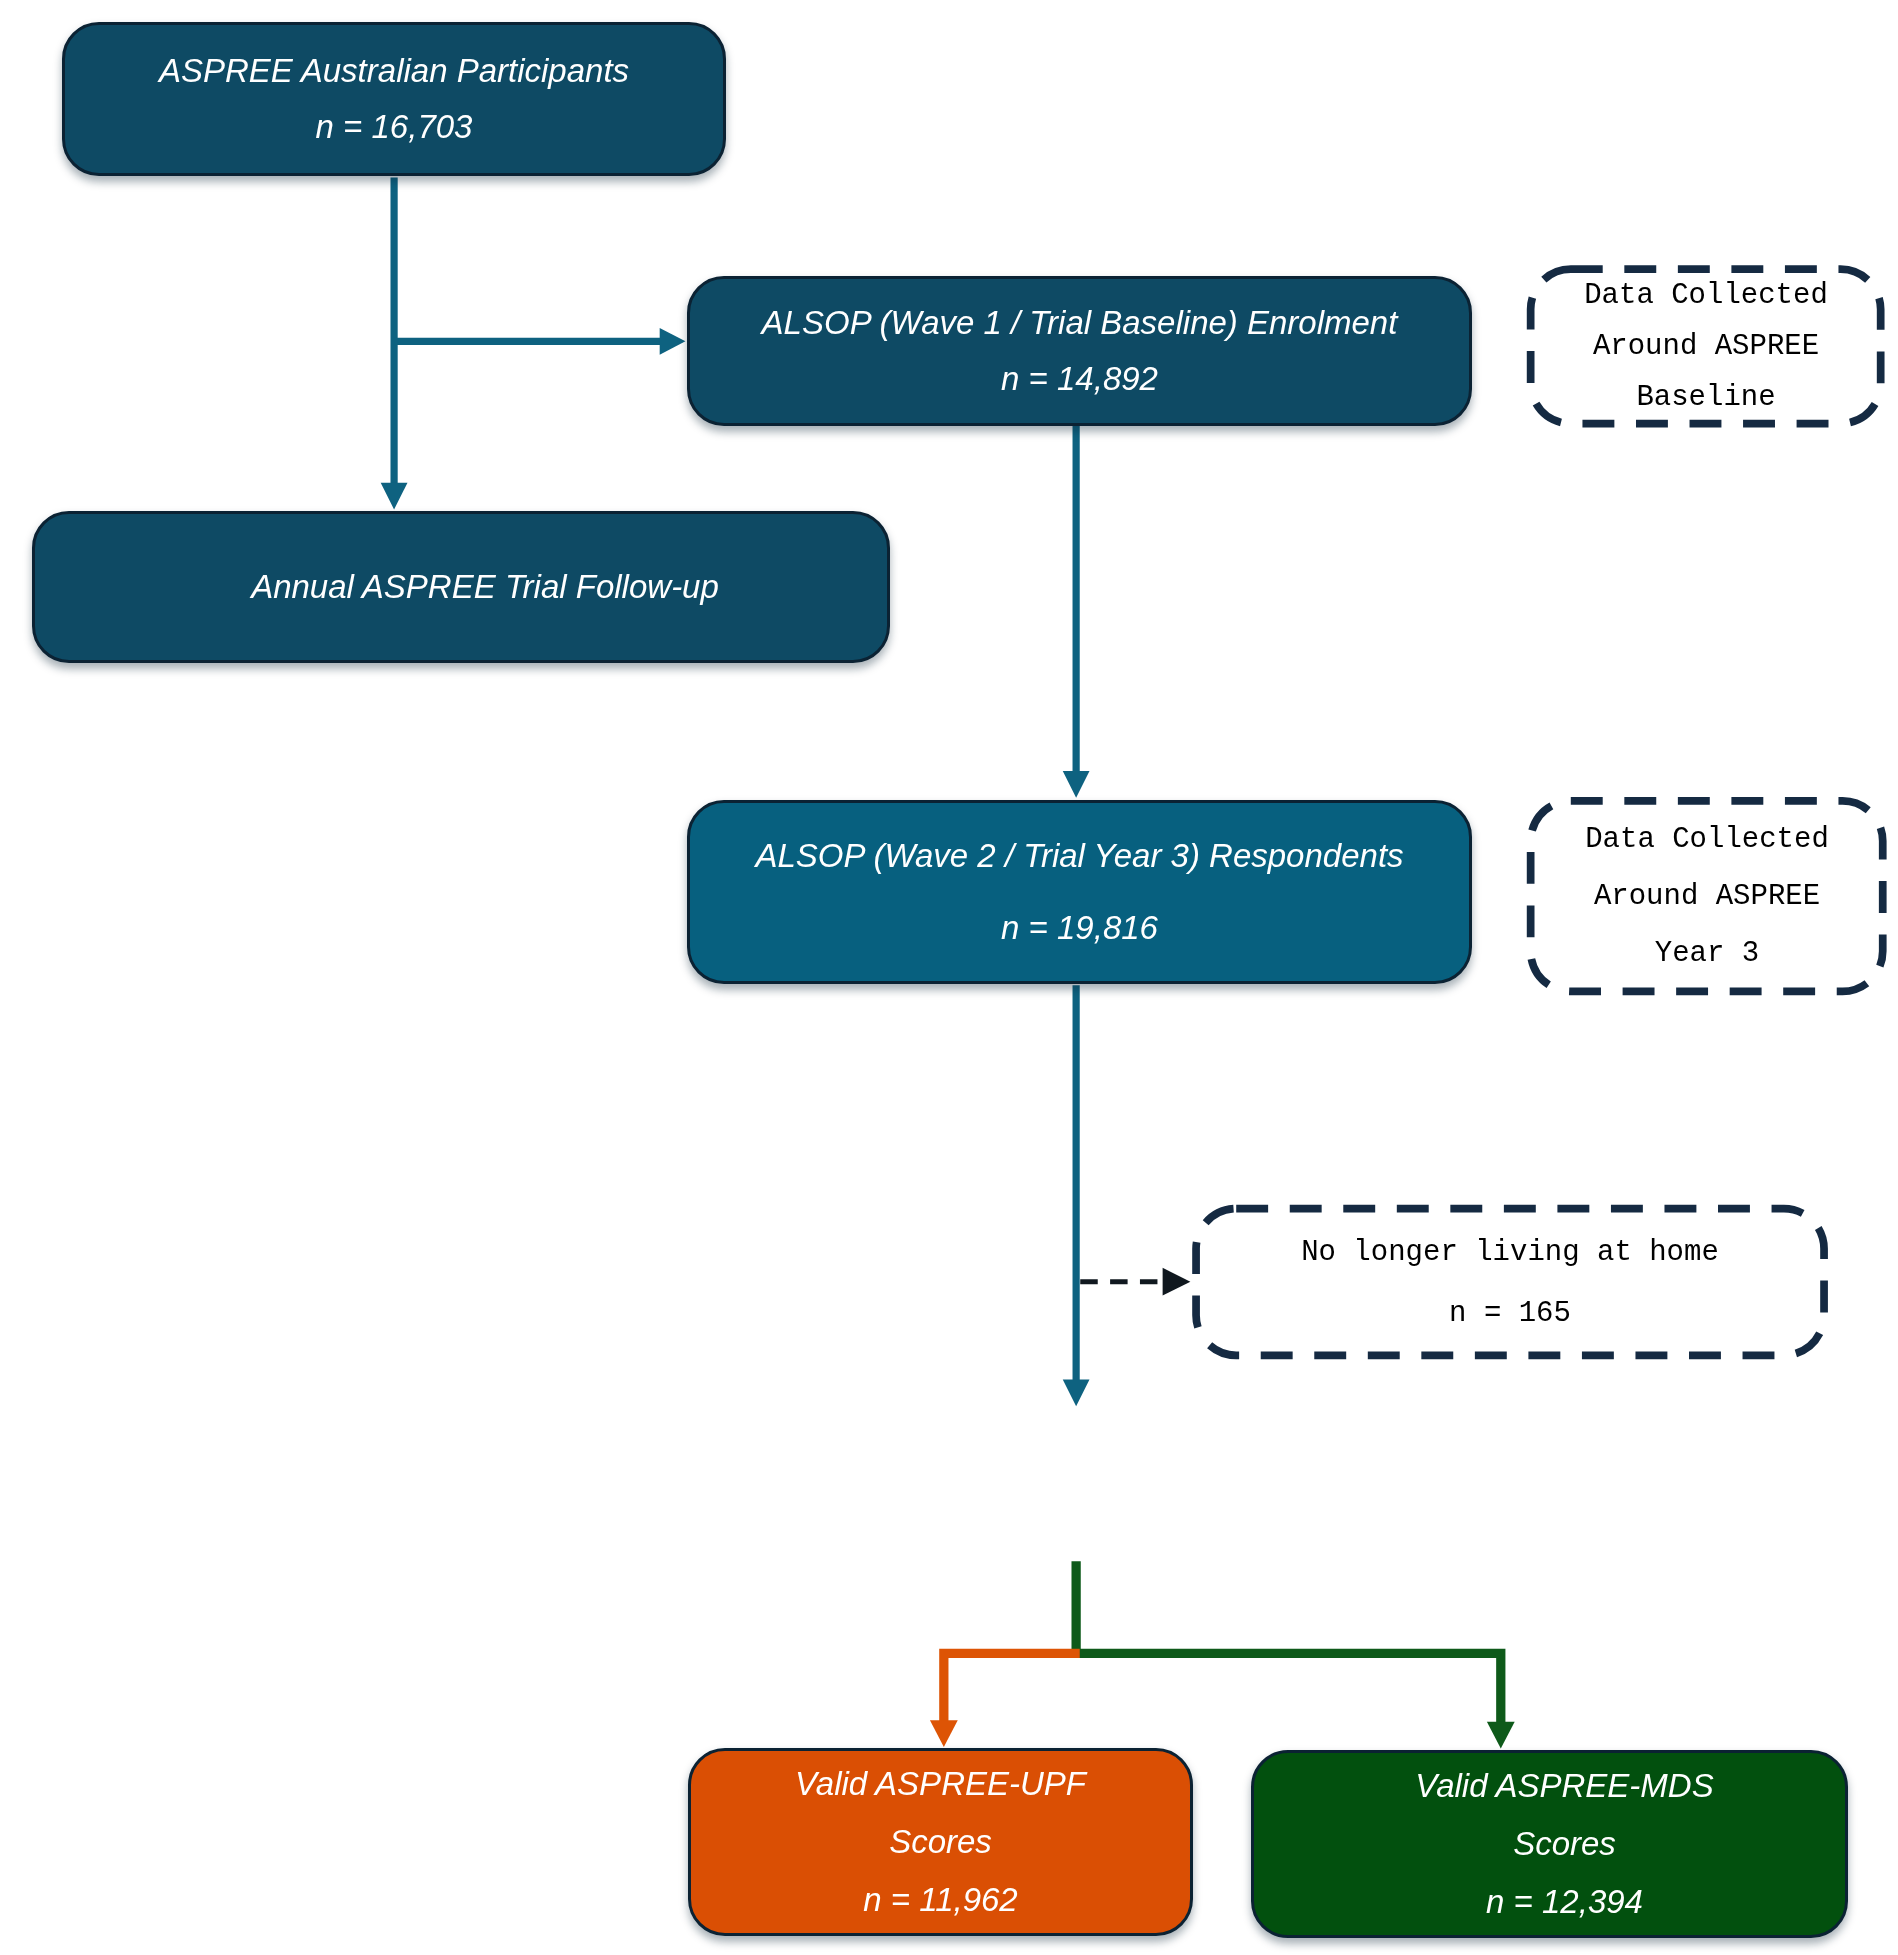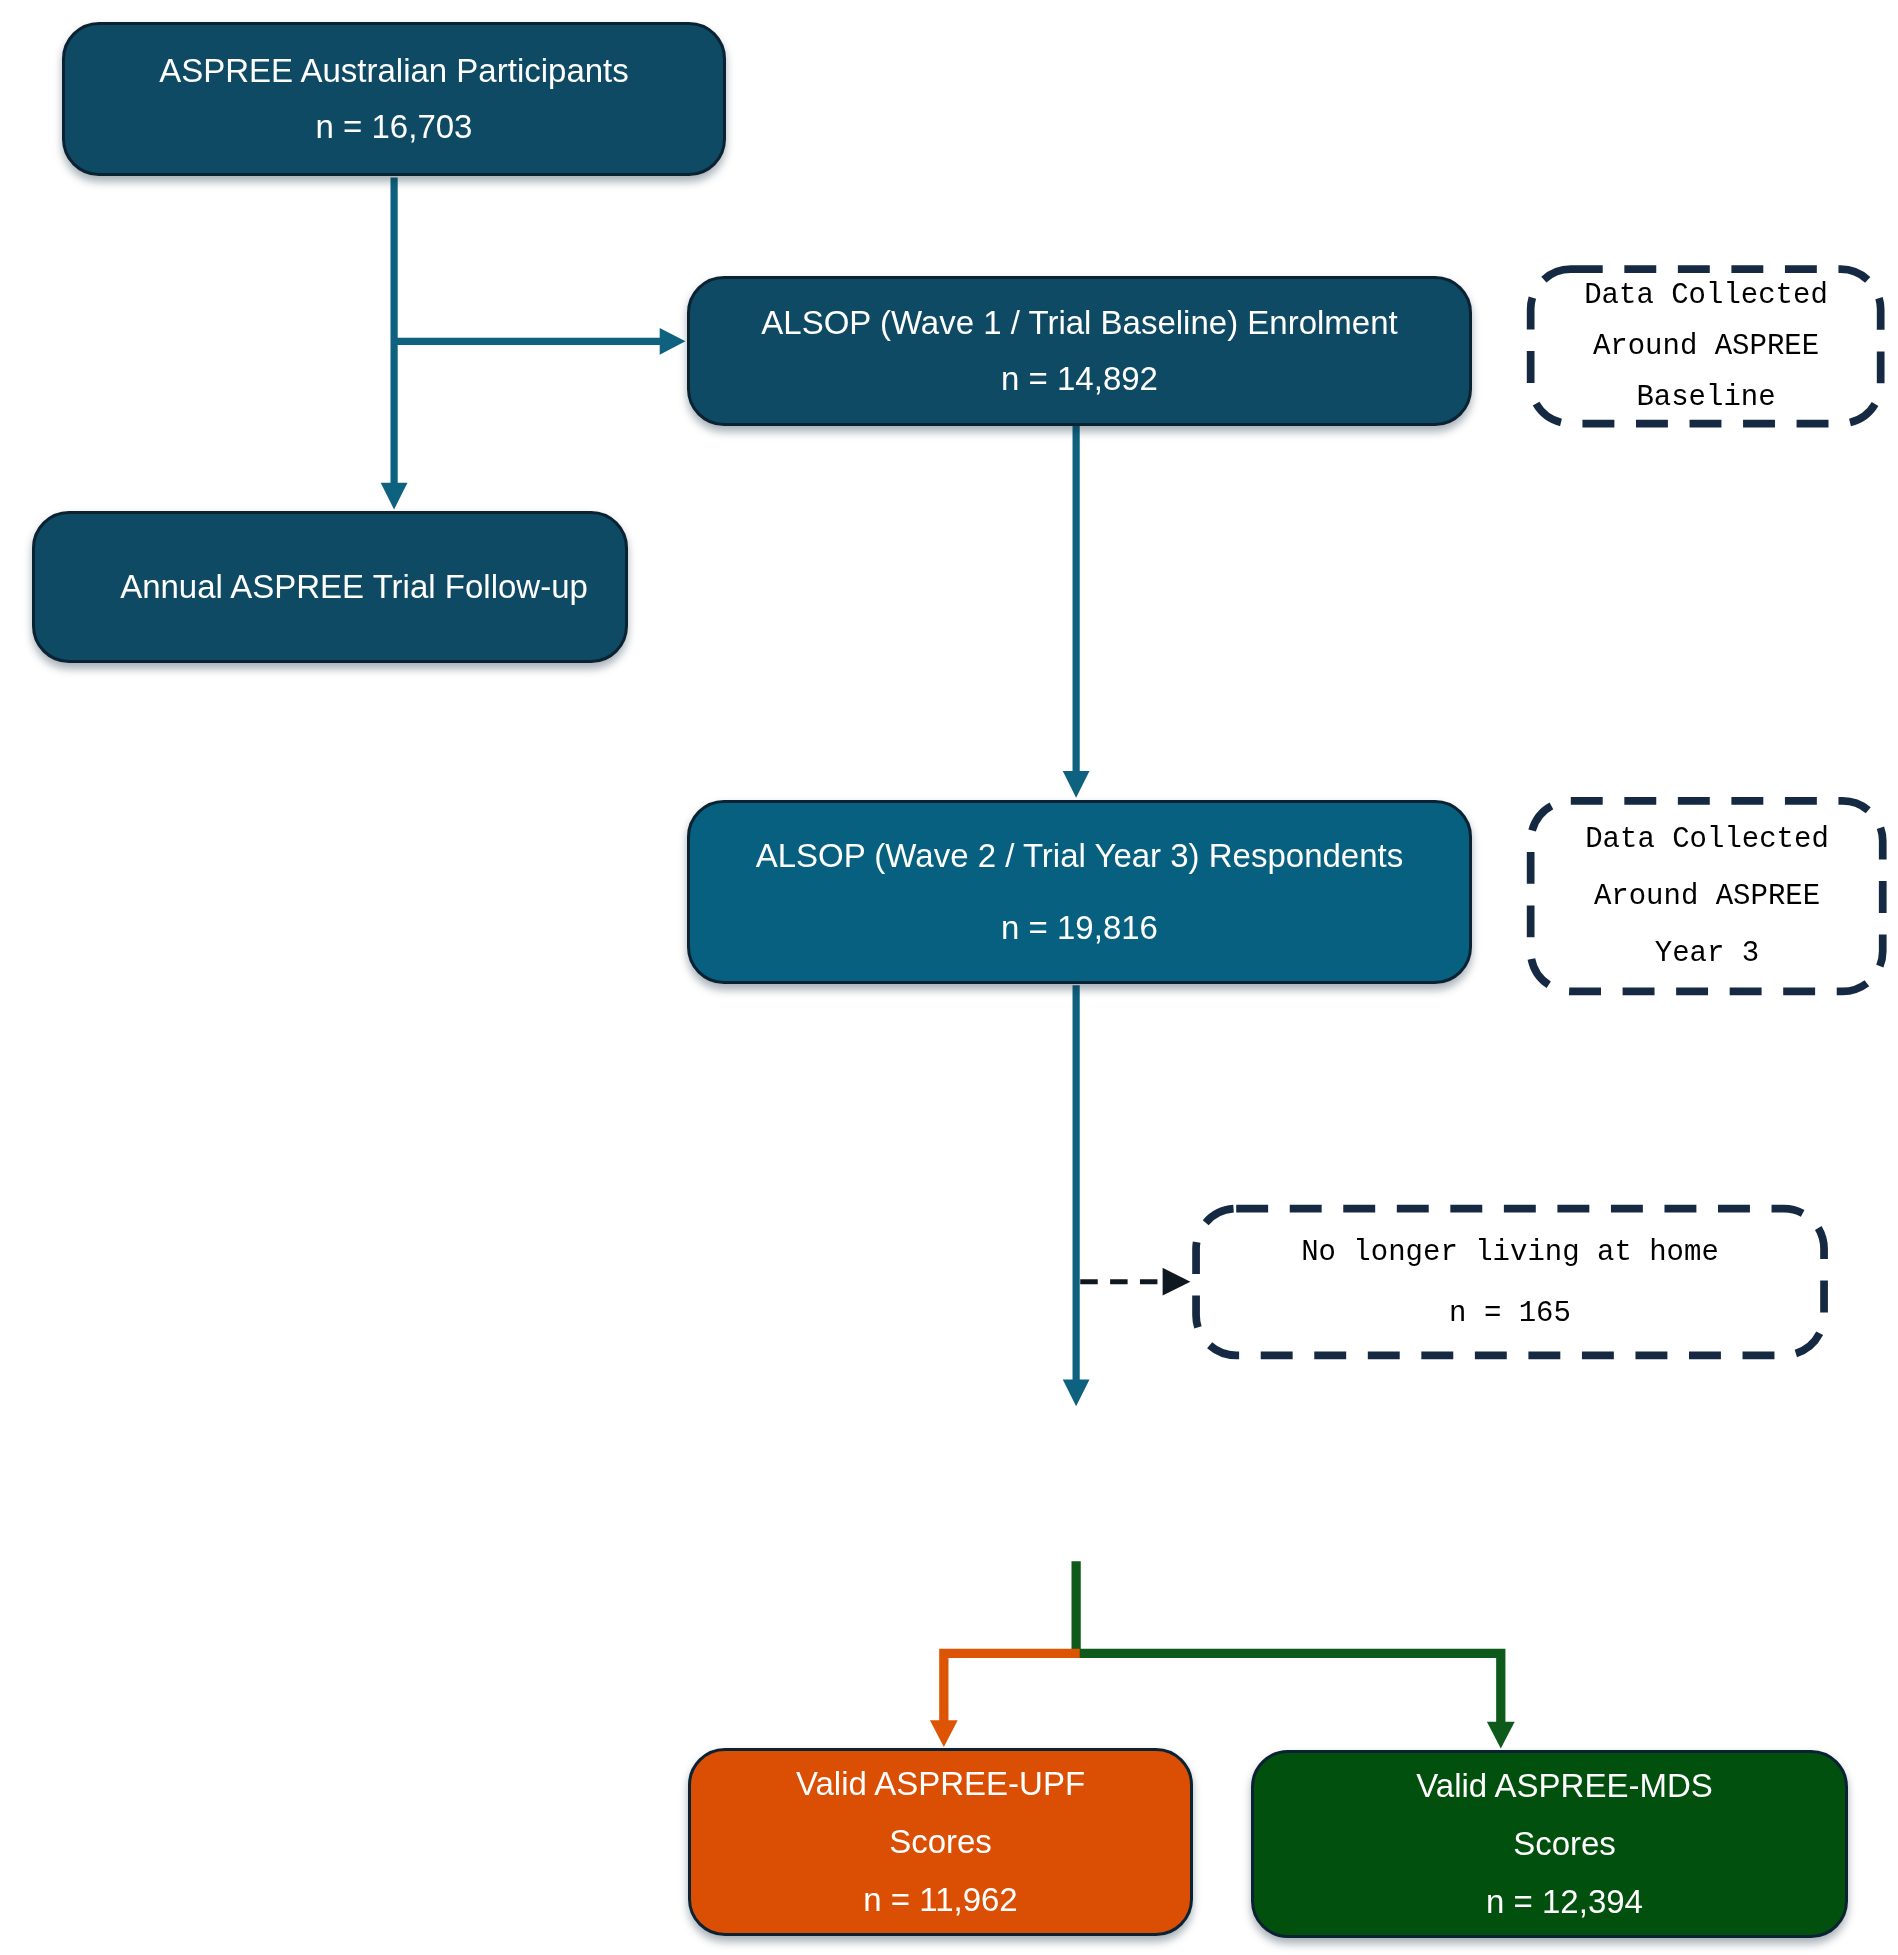--- a/index.html
+++ b/index.html
@@ -33,21 +33,21 @@
     display:flex;flex-direction:column;
     justify-content:center;align-items:center;
     text-align:center;
     border:3.6px solid var(--border-navy);
     border-radius:37px;
     color:var(--text-white);
     font-size:33px;
     line-height:56px;
     box-shadow:0 5.1px 8.2px rgba(10,34,51,0.35);
   }
-  .node span{display:block;}
+  .node span{display:block;font-style:italic;}
   .dark{background:var(--dark-teal);}
   .medium{background:var(--medium-teal);}
   .orange{background:var(--orange);}
   .green{background:var(--green);}
   .annotation{
     position:absolute;
     box-sizing:border-box;
     display:flex;flex-direction:column;
     justify-content:center;align-items:center;
     text-align:center;
@@ -103,21 +103,21 @@
   <div class="node dark" style="left:62px;top:21.6px;width:664px;height:154px;">
     <span>ASPREE Australian Participants</span>
     <span>n = 16,703</span>
   </div>
 
   <div class="node dark" style="left:687px;top:276px;width:785px;height:150px;">
     <span>ALSOP (Wave 1 / Trial Baseline) Enrolment</span>
     <span>n = 14,892</span>
   </div>
 
-  <div class="node dark" style="left:32px;top:511px;width:596px;height:152px;padding-left:48px;">
+  <div class="node dark" style="left:32px;top:511px;width:858px;height:152px;padding-left:48px;">
     <span>Annual ASPREE Trial Follow-up</span>
   </div>
 
   <div class="node medium" style="left:687px;top:800px;width:785px;height:184px;gap:16px;">
     <span>ALSOP (Wave 2 / Trial Year 3) Respondents</span>
     <span>n = 19,816</span>
   </div>
 
 
   <div class="node orange" style="left:688px;top:1748px;width:505px;height:188px;line-height:58px;">

